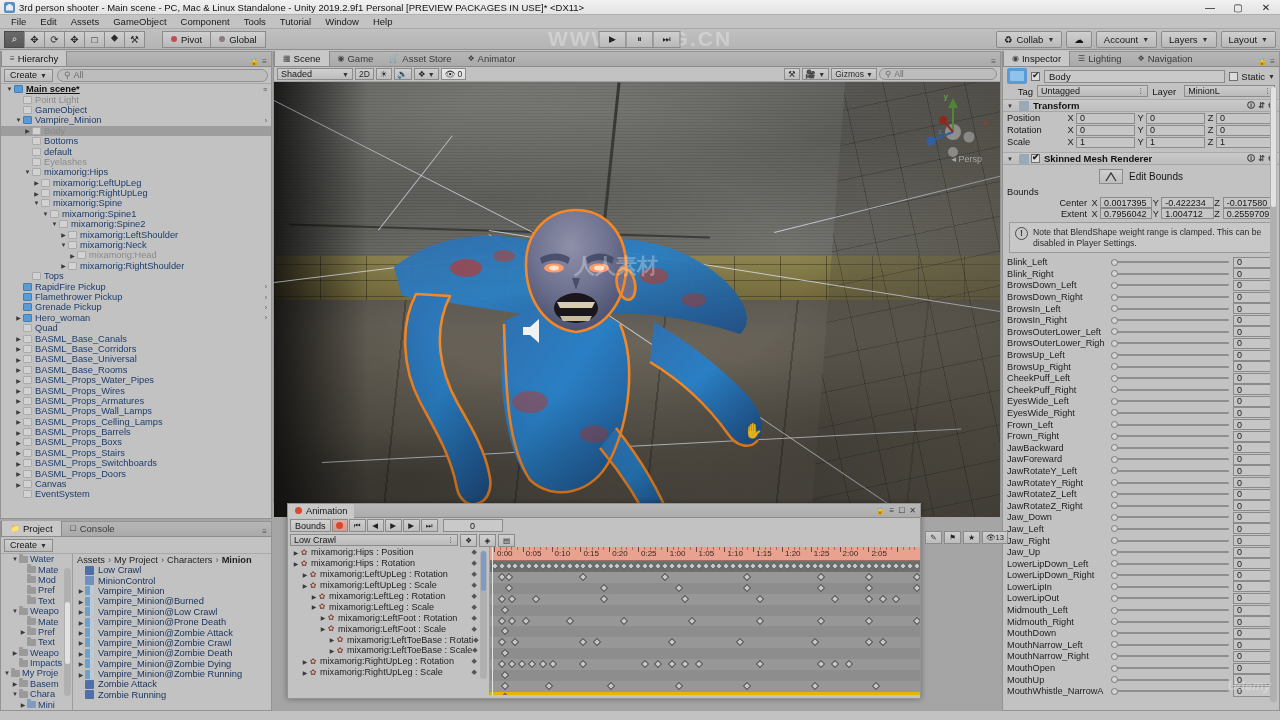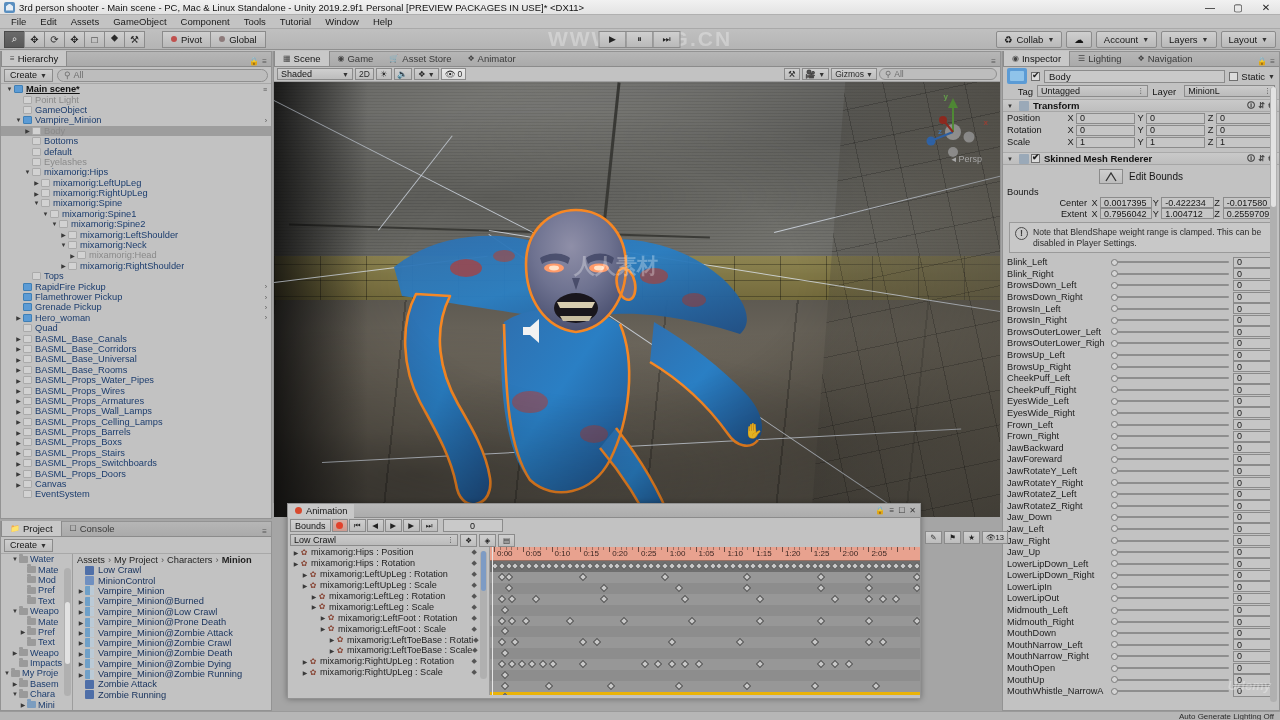--- a/index.html
+++ b/index.html
@@ -1943,17 +1943,14 @@
 
   <div style="position:absolute;left:925px;top:531px;display:flex;gap:2px;align-items:center;z-index:6;">
     <div class="an-b">✎</div>
     <div class="an-b">⚑</div>
     <div class="an-b">★</div>
     <div class="an-b" style="width:26px">
       👁<span>13</span>
     </div>
   </div>
 
-  <div class="statusbar">
-    <span>Auto Generate Lighting Off</span>
-  </div>
 
 </div>
 
 </body></html>

